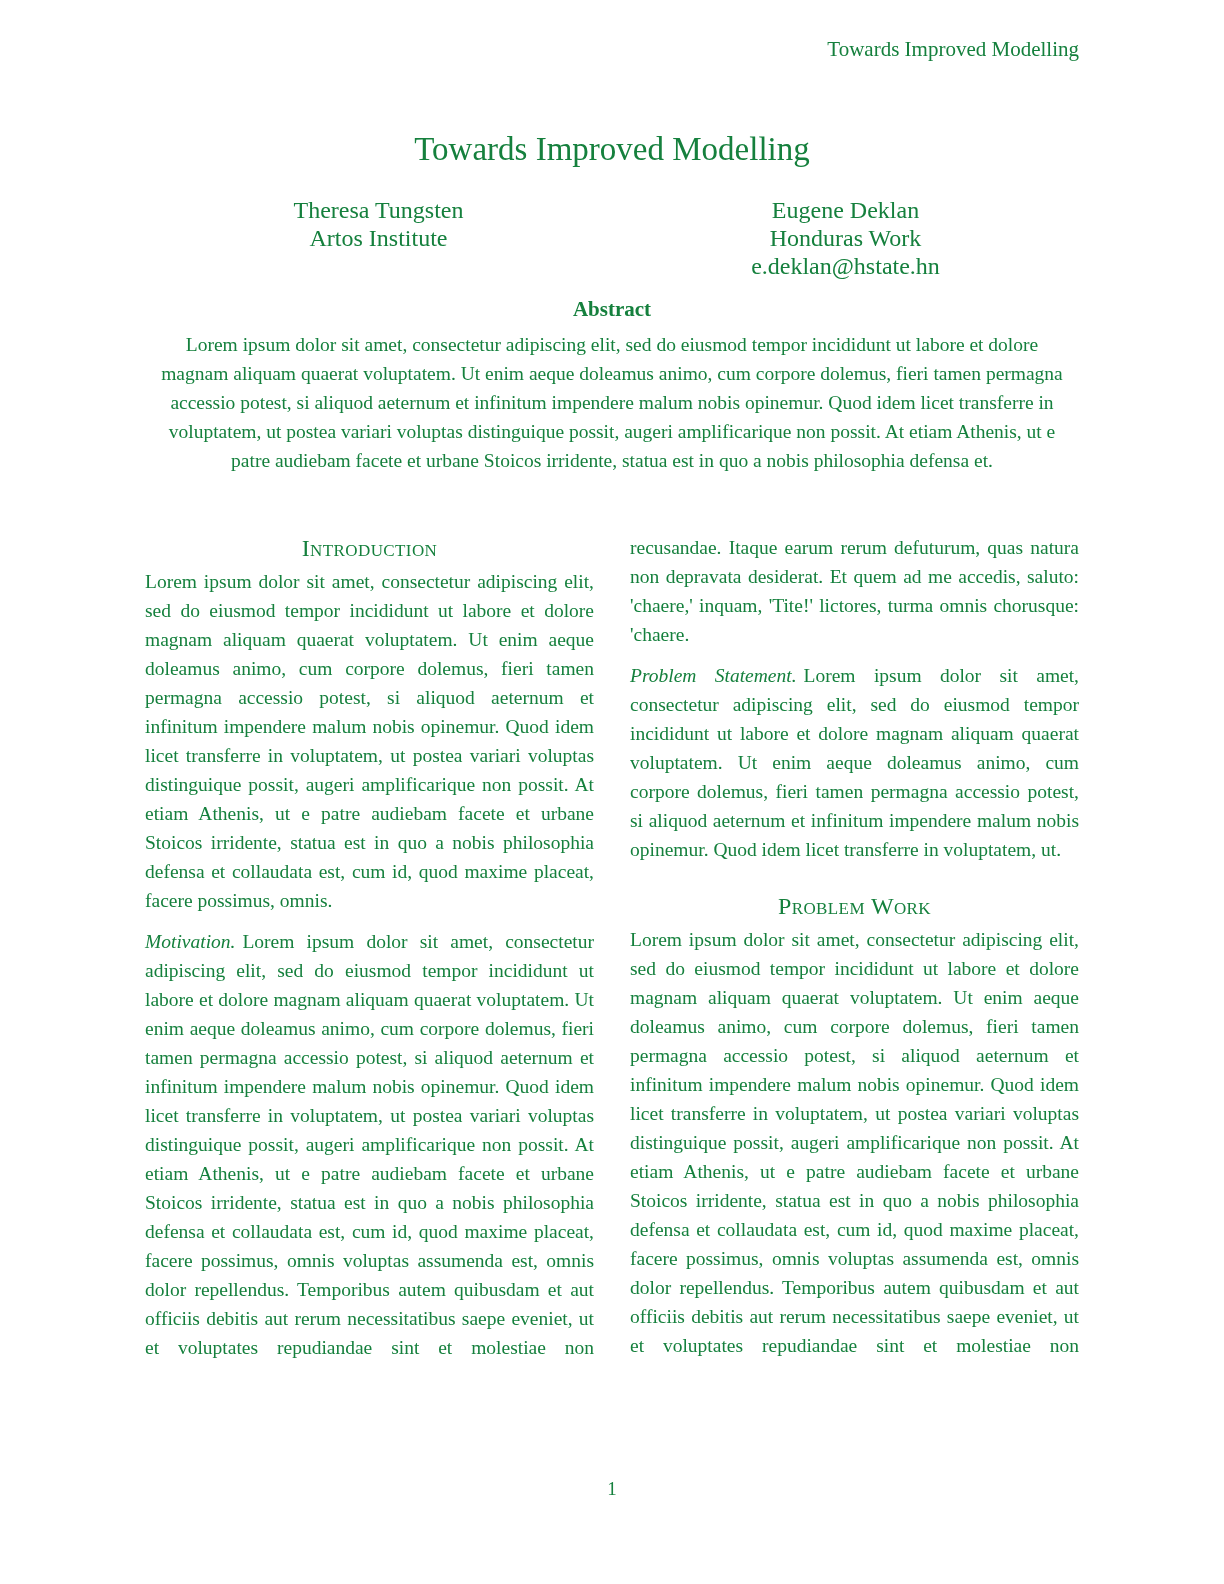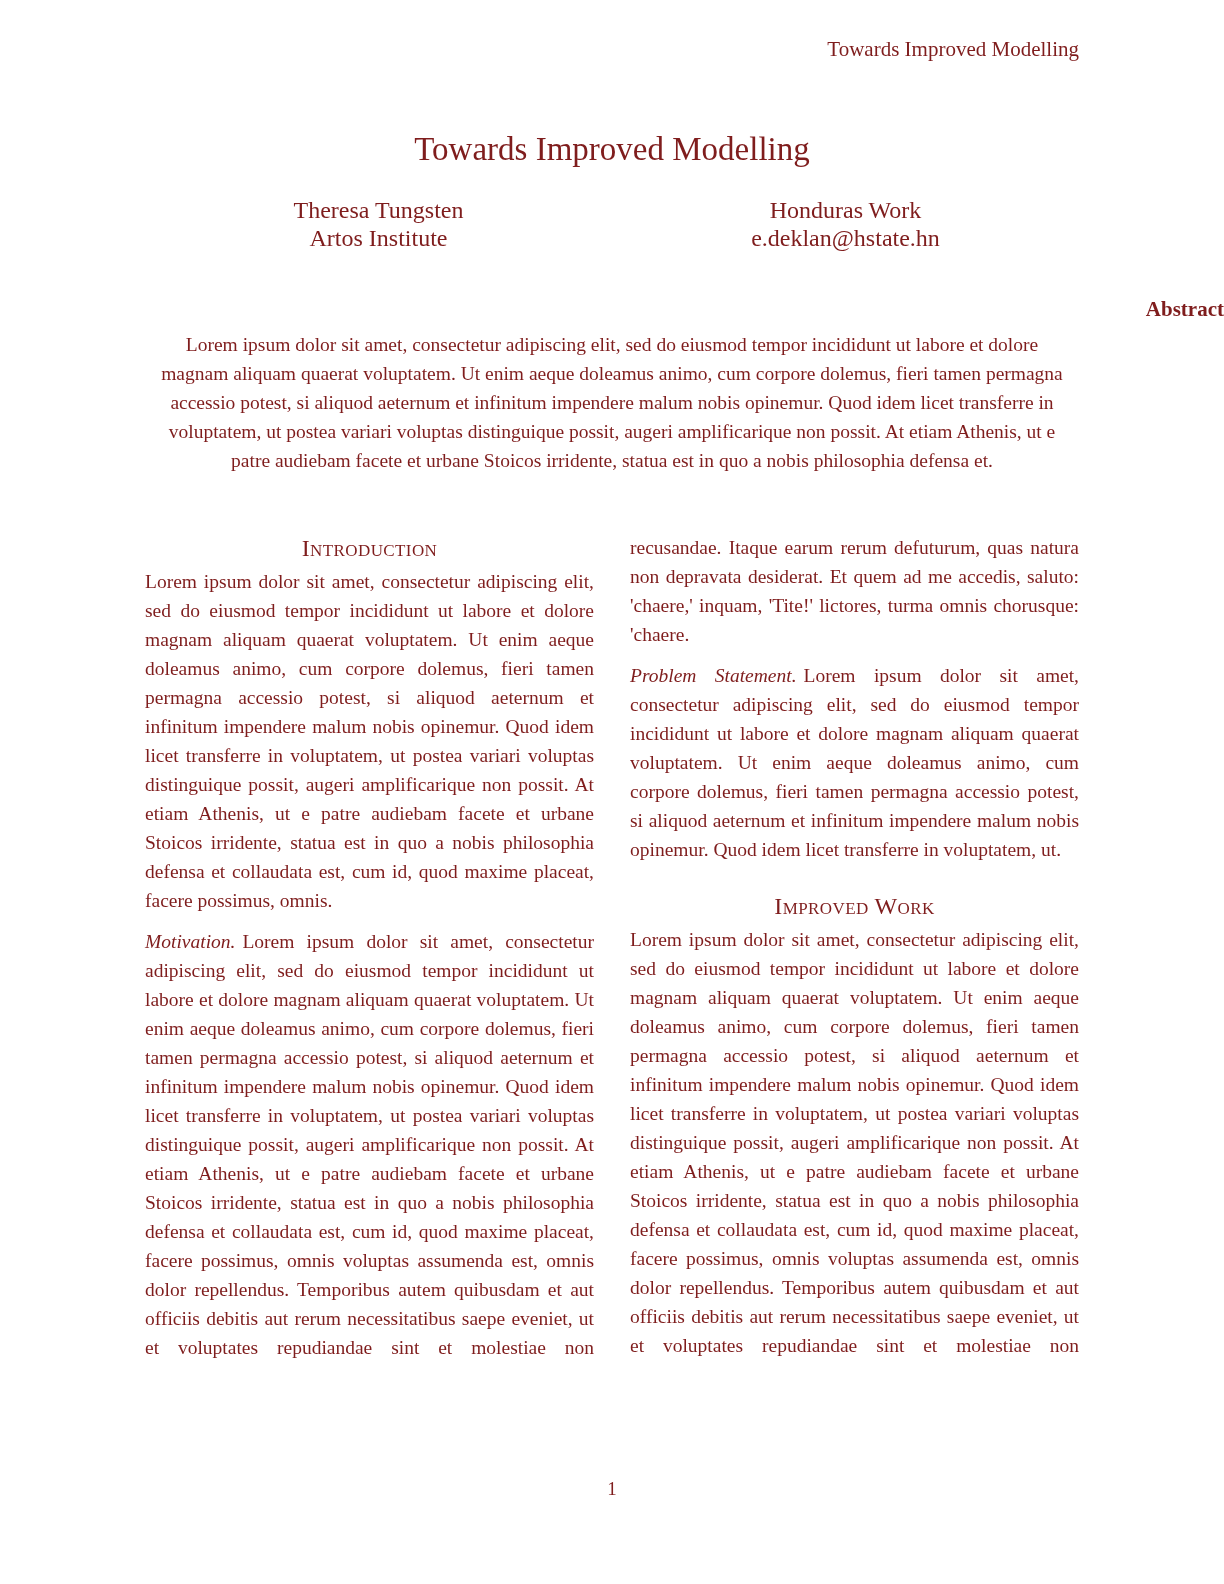--- a/index.html
+++ b/index.html
@@ -5,21 +5,21 @@
   html, body {
     margin: 0;
     padding: 0;
     background: #ffffff;
   }
   .page {
     position: relative;
     width: 1224px;
     height: 1584px;
     background: #ffffff;
-    color: #7f1d1d;
+    color: #15803d;
     font-family: "Liberation Serif", "DejaVu Serif", serif;
     overflow: hidden;
   }
   .running-header {
     position: absolute;
     top: 36px;
     left: 145px;
     width: 934px;
     text-align: right;
     font-size: 21px;
@@ -47,21 +47,21 @@
     flex: 1;
     text-align: center;
     font-size: 24px;
     line-height: 28px;
   }
   .abstract-heading {
     position: absolute;
     top: 297px;
     left: 0;
     width: 1224px;
-    text-align: right;
+    text-align: center;
     font-size: 21px;
     font-weight: bold;
     margin: 0;
   }
   .abstract-text {
     position: absolute;
     top: 330px;
     left: 152px;
     width: 920px;
     text-align: center;
@@ -124,41 +124,42 @@
   <div class="running-header">Towards Improved Modelling</div>
 
   <h1 class="paper-title">Towards Improved Modelling</h1>
 
   <div class="authors">
     <div class="author">
       <div>Theresa Tungsten</div>
       <div>Artos Institute</div>
     </div>
     <div class="author">
+      <div>Eugene Deklan</div>
       <div>Honduras Work</div>
       <div>e.deklan@hstate.hn</div>
     </div>
   </div>
 
   <h2 class="abstract-heading">Abstract</h2>
 
   <div class="abstract-text">Lorem ipsum dolor sit amet, consectetur adipiscing elit, sed do eiusmod tempor incididunt ut labore et dolore magnam aliquam quaerat voluptatem. Ut enim aeque doleamus animo, cum corpore dolemus, fieri tamen permagna accessio potest, si aliquod aeternum et infinitum impendere malum nobis opinemur. Quod idem licet transferre in voluptatem, ut postea variari voluptas distinguique possit, augeri amplificarique non possit. At etiam Athenis, ut e patre audiebam facete et urbane Stoicos irridente, statua est in quo a nobis philosophia defensa et.</div>
 
   <div class="columns">
 
     <div class="col">
       <h3 class="section-heading">Introduction</h3>
       <p class="para">Lorem ipsum dolor sit amet, consectetur adipiscing elit, sed do eiusmod tempor incididunt ut labore et dolore magnam aliquam quaerat voluptatem. Ut enim aeque doleamus animo, cum corpore dolemus, fieri tamen permagna accessio potest, si aliquod aeternum et infinitum impendere malum nobis opinemur. Quod idem licet transferre in voluptatem, ut postea variari voluptas distinguique possit, augeri amplificarique non possit. At etiam Athenis, ut e patre audiebam facete et urbane Stoicos irridente, statua est in quo a nobis philosophia defensa et collaudata est, cum id, quod maxime placeat, facere possimus, omnis.</p>
       <p class="para flow-on"><span class="runin-lead">Motivation.</span><span>Lorem ipsum dolor sit amet, consectetur adipiscing elit, sed do eiusmod tempor incididunt ut labore et dolore magnam aliquam quaerat voluptatem. Ut enim aeque doleamus animo, cum corpore dolemus, fieri tamen permagna accessio potest, si aliquod aeternum et infinitum impendere malum nobis opinemur. Quod idem licet transferre in voluptatem, ut postea variari voluptas distinguique possit, augeri amplificarique non possit. At etiam Athenis, ut e patre audiebam facete et urbane Stoicos irridente, statua est in quo a nobis philosophia defensa et collaudata est, cum id, quod maxime placeat, facere possimus, omnis voluptas assumenda est, omnis dolor repellendus. Temporibus autem quibusdam et aut officiis debitis aut rerum necessitatibus saepe eveniet, ut et voluptates repudiandae sint et molestiae non</span></p>
     </div>
 
     <div class="col">
       <p class="para">recusandae. Itaque earum rerum defuturum, quas natura non depravata desiderat. Et quem ad me accedis, saluto: 'chaere,' inquam, 'Tite!' lictores, turma omnis chorusque: 'chaere.</p>
       <p class="para"><span class="runin-lead">Problem Statement.</span><span>Lorem ipsum dolor sit amet, consectetur adipiscing elit, sed do eiusmod tempor incididunt ut labore et dolore magnam aliquam quaerat voluptatem. Ut enim aeque doleamus animo, cum corpore dolemus, fieri tamen permagna accessio potest, si aliquod aeternum et infinitum impendere malum nobis opinemur. Quod idem licet transferre in voluptatem, ut.</span></p>
-      <h3 class="section-heading spaced">Improved Work</h3>
+      <h3 class="section-heading spaced">Problem Work</h3>
       <p class="para flow-on">Lorem ipsum dolor sit amet, consectetur adipiscing elit, sed do eiusmod tempor incididunt ut labore et dolore magnam aliquam quaerat voluptatem. Ut enim aeque doleamus animo, cum corpore dolemus, fieri tamen permagna accessio potest, si aliquod aeternum et infinitum impendere malum nobis opinemur. Quod idem licet transferre in voluptatem, ut postea variari voluptas distinguique possit, augeri amplificarique non possit. At etiam Athenis, ut e patre audiebam facete et urbane Stoicos irridente, statua est in quo a nobis philosophia defensa et collaudata est, cum id, quod maxime placeat, facere possimus, omnis voluptas assumenda est, omnis dolor repellendus. Temporibus autem quibusdam et aut officiis debitis aut rerum necessitatibus saepe eveniet, ut et voluptates repudiandae sint et molestiae non</p>
     </div>
 
   </div>
 
   <div class="page-number">1</div>
 
 </div>
 
 </body></html>

